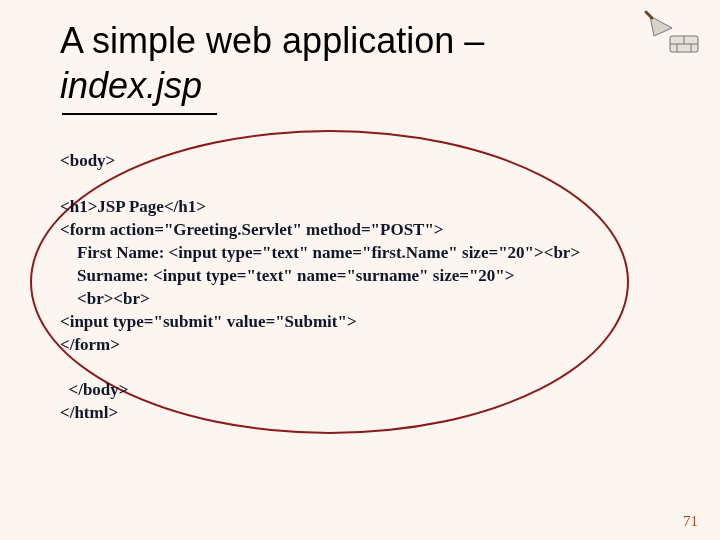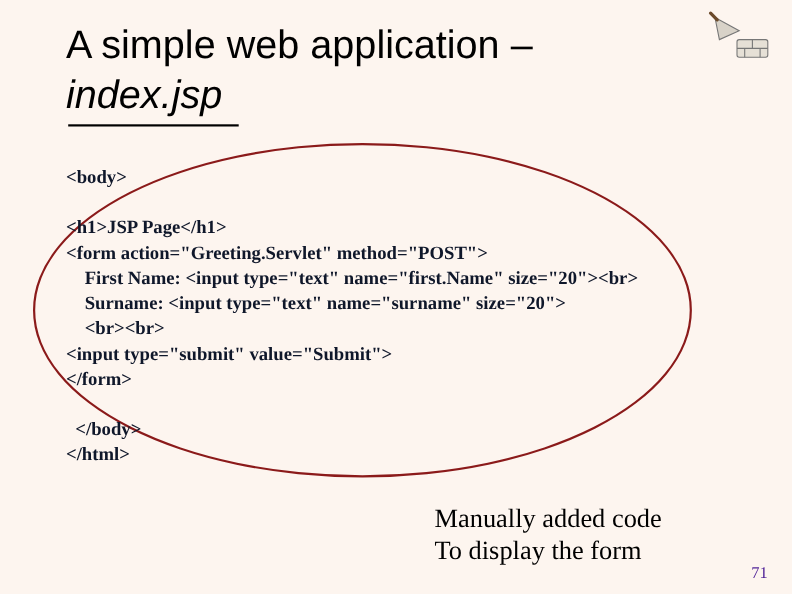--- a/index.html
+++ b/index.html
@@ -70,21 +70,21 @@
     font-weight: 400;
     color: #000;
     line-height: 1.2;
   }
   .page-num {
     position: absolute;
     bottom: 10px;
     right: 22px;
     font-family: "Times New Roman", Times, serif;
     font-size: 15px;
-    color: #4c1d95;
+    color: #c2410c;
     text-align: right;
   }
   .trowel-icon {
     position: absolute;
     top: 8px;
     right: 18px;
     width: 60px;
     height: 50px;
   }
 </style>
@@ -119,20 +119,16 @@
 <span>&lt;form action="Greeting.Servlet" method="POST"&gt;</span>
 <span>    First Name: &lt;input type="text" name="first.Name" size="20"&gt;&lt;br&gt;</span>
 <span>    Surname: &lt;input type="text" name="surname" size="20"&gt;</span>
 <span>    &lt;br&gt;&lt;br&gt;</span>
 <span>&lt;input type="submit" value="Submit"&gt;</span>
 <span>&lt;/form&gt;</span>
 <span></span>
 <span>  &lt;/body&gt;</span>
 <span>&lt;/html&gt;</span></div>
 
-  <div class="annotation">
-    <span>Manually added code</span><br>
-    <span>To display the form</span>
-  </div>
 
   <div class="page-num">71</div>
 
 </div>
 
 </body></html>

